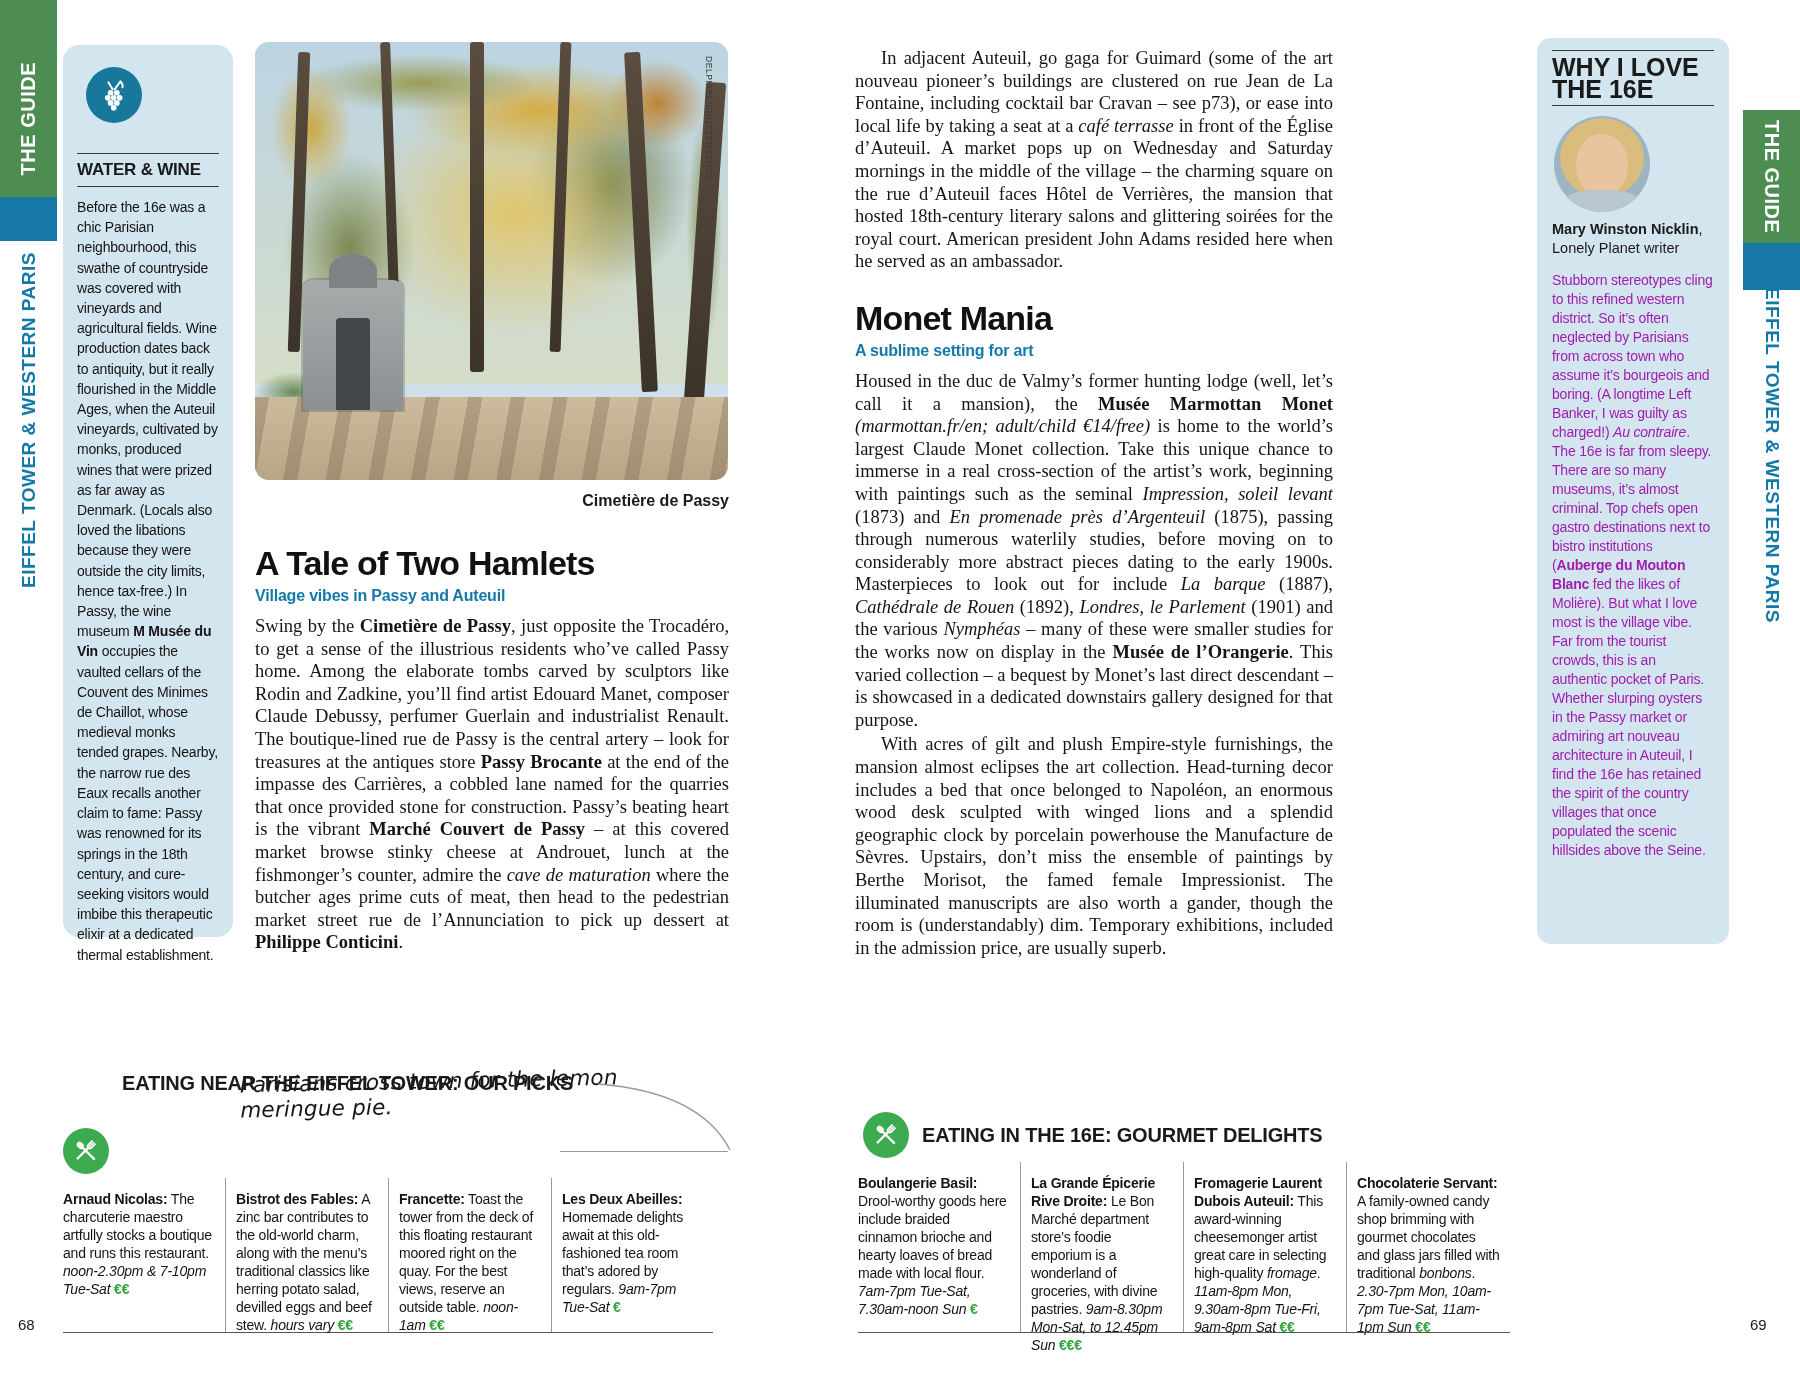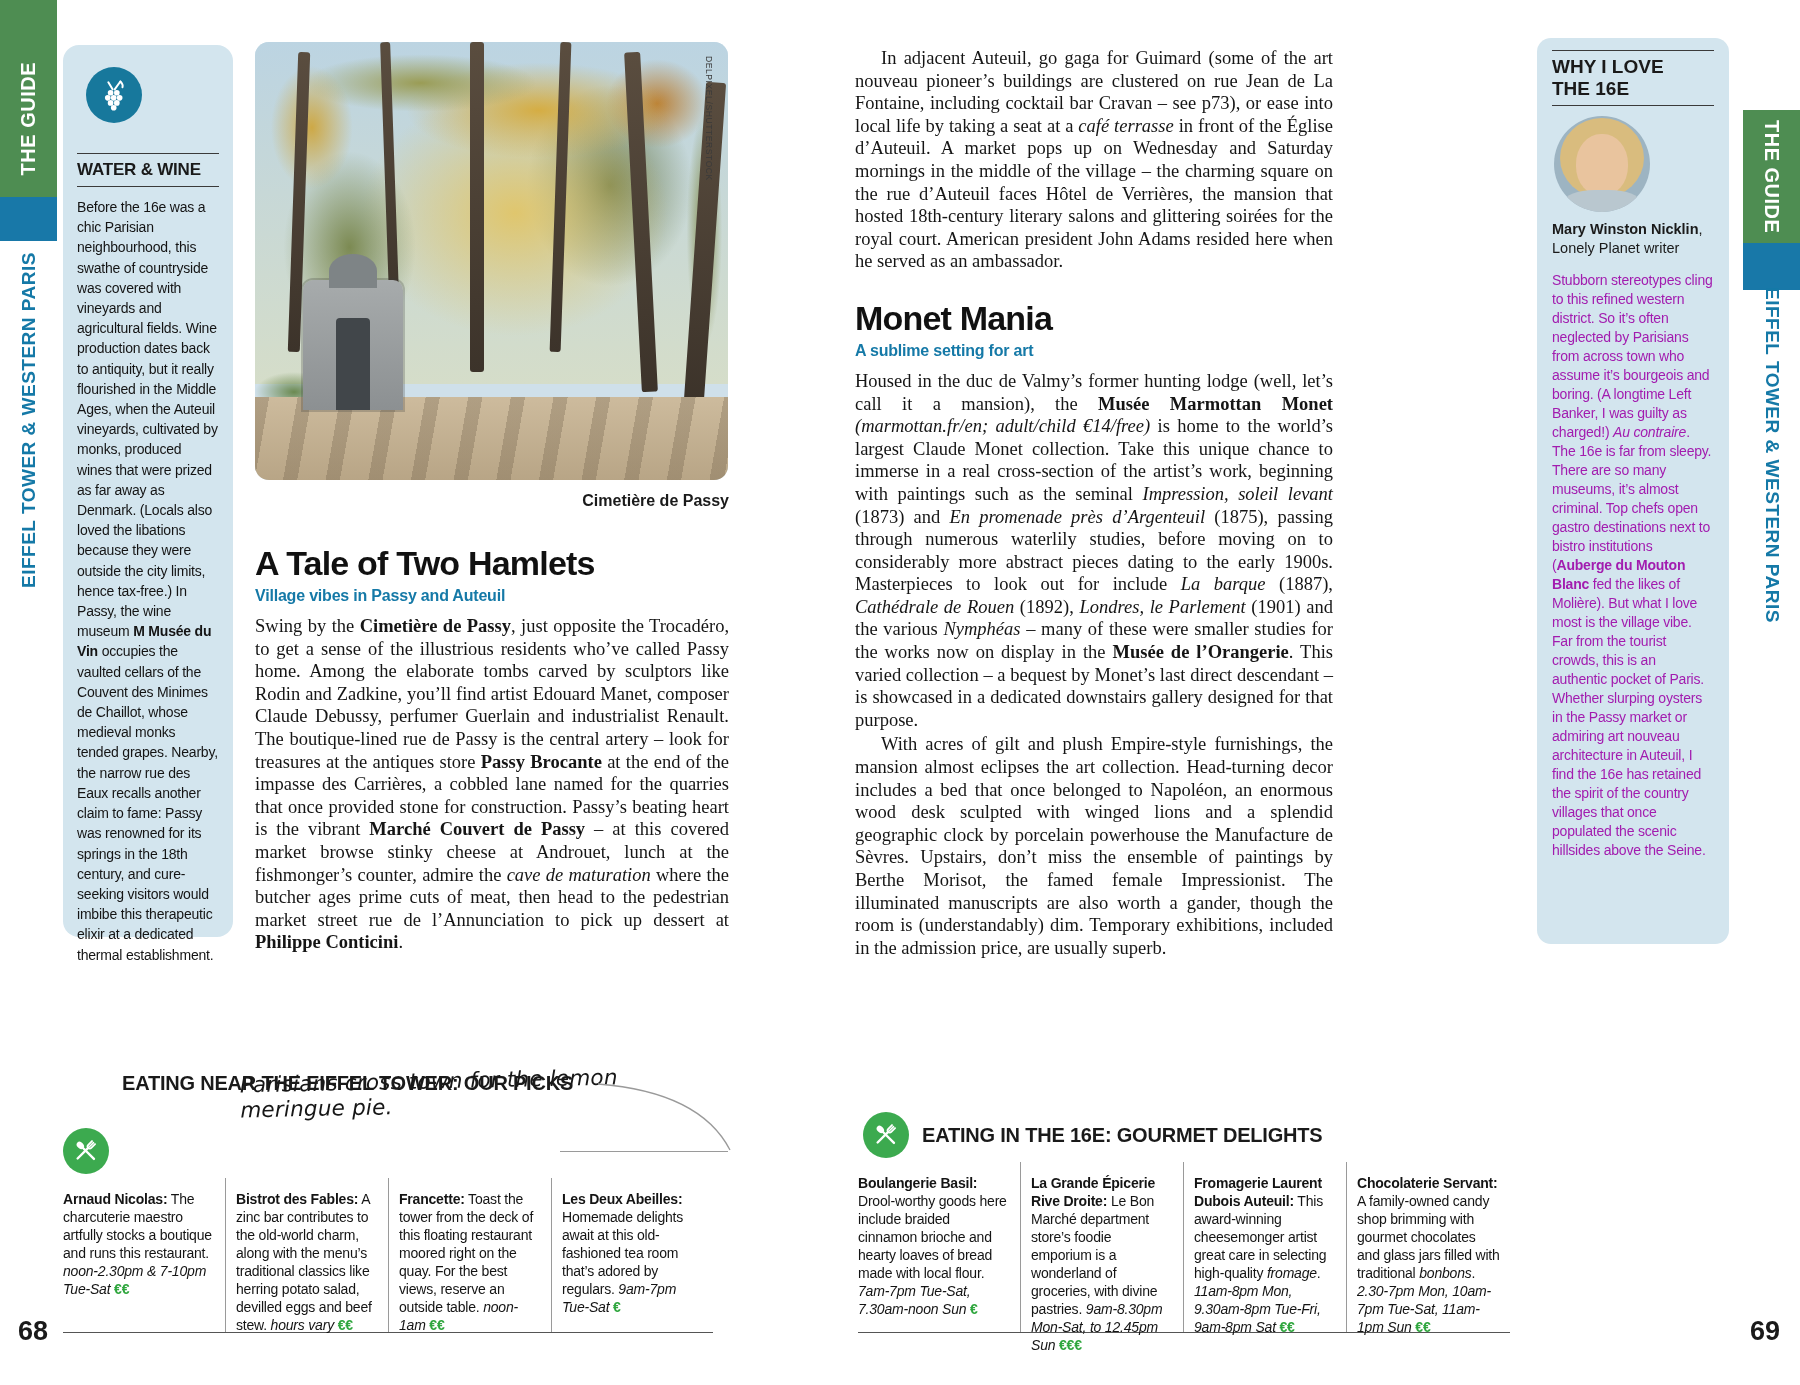--- a/index.html
+++ b/index.html
@@ -59,42 +59,42 @@
   .serif .ind{display:inline-block;width:26px;}
   #right-flow{position:absolute;left:855px;top:47px;width:478px;}
   #right-flow .h1{margin-top:26px;}
   
   #note{position:absolute;left:240px;top:1068px;width:420px;font-family:"DejaVu Sans",sans-serif;
         font-style:italic;font-size:21.5px;color:#171717;transform:rotate(-1.2deg);letter-spacing:.2px;}
   #note-curve{position:absolute;left:580px;top:1072px;}
   
   #why-box{left:1537px;top:38px;width:192px;height:906px;padding:12px 15px;box-sizing:border-box;background:#d3e5ee;border-radius:14px;}
   #why-box .rule{width:100%;}
-  #why-title{font-size:19px;font-weight:800;line-height:22px;margin:5px 0;}
+  #why-title{font-size:25px;font-weight:800;line-height:22px;margin:5px 0;}
   #avatar{position:relative;width:96px;height:96px;border-radius:50%;overflow:hidden;margin:10px 0 8px 2px;background:#9db4c2;}
   #avatar .hair{position:absolute;left:6px;top:2px;width:84px;height:80px;border-radius:50%;background:#d9bc7e;}
   #avatar .face{position:absolute;left:22px;top:18px;width:52px;height:62px;border-radius:48%;background:#e9c49e;}
   #avatar .shoulders{position:absolute;left:10px;top:74px;width:76px;height:30px;border-radius:40% 40% 0 0;background:#b9c7cf;}
   #why-author{font-size:14.5px;line-height:18.5px;margin:2px 0 8px 0;}
   #why-body{font-size:14px;line-height:19px;letter-spacing:-.2px;color:#a21caf;}
   #why-body b{font-weight:800;}
   
   .eat-icon{background:#3caa4f;width:46px;height:46px;}
   .eat-title{position:absolute;font-size:20px;font-weight:800;letter-spacing:-.2px;}
   .eat-cols{position:absolute;display:flex;border-bottom:1.5px solid #555;}
   .eat-col{box-sizing:border-box;padding:12px 10px 10px 10px;border-right:1px solid #9a9a9a;}
   .eat-col:first-child{padding-left:0;}
   .eat-col:last-child{border-right:none;}
   .eat-col p{margin:0;font-size:14px;line-height:18px;letter-spacing:-.2px;color:#141414;}
   .eat-col b{font-weight:800;}
   .eat-col .hrs, .eat-col .wit{font-style:italic;}
   .eat-col .price{color:#2fa63e;font-weight:800;font-style:normal;}
   #eat-left-line{position:absolute;left:560px;top:1151px;width:168px;border-top:1px solid #9a9a9a;}
   
-  .pagenum{position:absolute;font-size:27px;font-weight:700;}
+  .pagenum{position:absolute;font-size:15px;font-weight:400;}
 </style>
 </head>
 <body>
 
 <div id="canvas">
 
   <div class="bar green" style="left:0;top:0;height:197px;"></div>
   <div class="bar blue" style="left:0;top:197px;height:44px;"></div>
   <div class="vlabel up guide-label" style="left:0;top:40px;height:157px;">
     <span>THE GUIDE</span>

